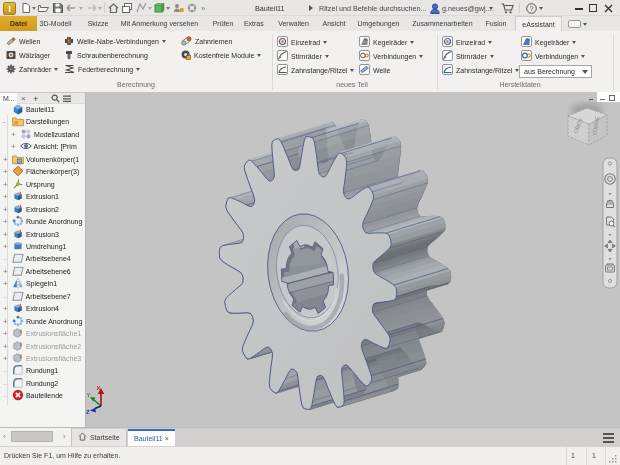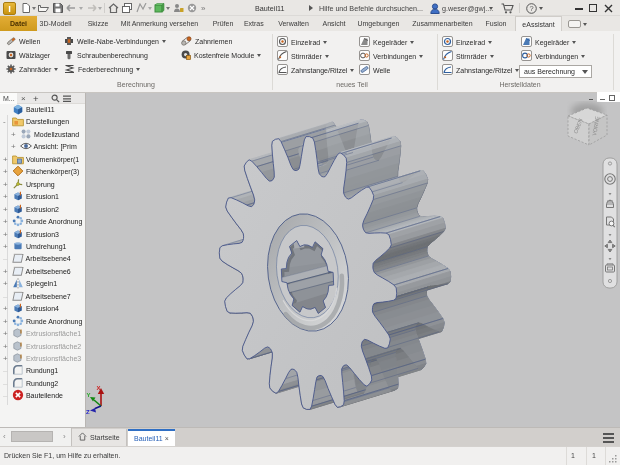--- a/index.html
+++ b/index.html
@@ -86,26 +86,26 @@
       <path d="M1 9c0-2.5 1.5-3.5 3-3.5S7 6.5 7 9z" fill="#888"></path>
       <rect x="7" y="5" width="3.5" height="4" rx="0.5" fill="#c9a227"></rect>
     </svg>
 <svg class="abs" style="left:187px;top:3px" width="10" height="10" viewBox="0 0 10 10">
       <circle cx="5" cy="5" r="4.2" fill="#9a9a9a"></circle>
       <path d="M3 3l4 4M7 3l-4 4" stroke="#fff" stroke-width="1.2"></path>
     </svg>
 <div class="abs txt" style="left:201px;top:3.5px;color:#777;font-size:8px">»</div>
 <div class="txt" style="left:255px">Bauteil11</div>
 <div class="abs" style="left:309px;top:5px;width:0;height:0;border-top:3px solid transparent;border-bottom:3px solid transparent;border-left:4px solid #555"></div>
-<div class="txt" style="left:319px;color:#444">Hilfe und Befehle durchsuchen...</div>
+<div class="txt" style="left:319px;color:#444">Ritzel und Befehle durchsuchen...</div>
 <svg class="abs" style="left:430px;top:3px" width="10" height="11" viewBox="0 0 10 11">
       <circle cx="5" cy="3.5" r="2.6" fill="#3f6fc4" stroke="#2c4f92"></circle>
       <path d="M0.8 10.5c0-3 2-4.3 4.2-4.3s4.2 1.3 4.2 4.3z" fill="#3f6fc4" stroke="#2c4f92"></path>
     </svg>
-<div class="txt" style="left:442px;color:#444">g.weser@gwj....</div>
+<div class="txt" style="left:442px;color:#444">g.neues@gwj....</div>
 <div class="abs" style="left:489px;top:7px;width:0;height:0;border-left:2.5px solid transparent;border-right:2.5px solid transparent;border-top:3px solid #555"></div>
 <svg class="abs" style="left:501px;top:3px" width="13" height="11" viewBox="0 0 13 11">
       <path d="M0.5 1h2l1.5 6h6.5l1.5-4.5H3.6" stroke="#555" stroke-width="1.1" fill="none"></path>
       <circle cx="5" cy="9.3" r="1.1" fill="#555"></circle>
       <circle cx="9.5" cy="9.3" r="1.1" fill="#555"></circle>
     </svg>
 <div class="abs" style="left:519px;top:3px;width:1px;height:10px;background:#d0cecb"></div>
 <svg class="abs" style="left:526px;top:2.5px" width="11" height="11" viewBox="0 0 11 11">
       <circle cx="5.5" cy="5.5" r="4.8" fill="none" stroke="#555" stroke-width="1"></circle>
       <text x="5.5" y="8" text-anchor="middle" font-size="7.5" fill="#555" font-family="Liberation Sans">?</text>

